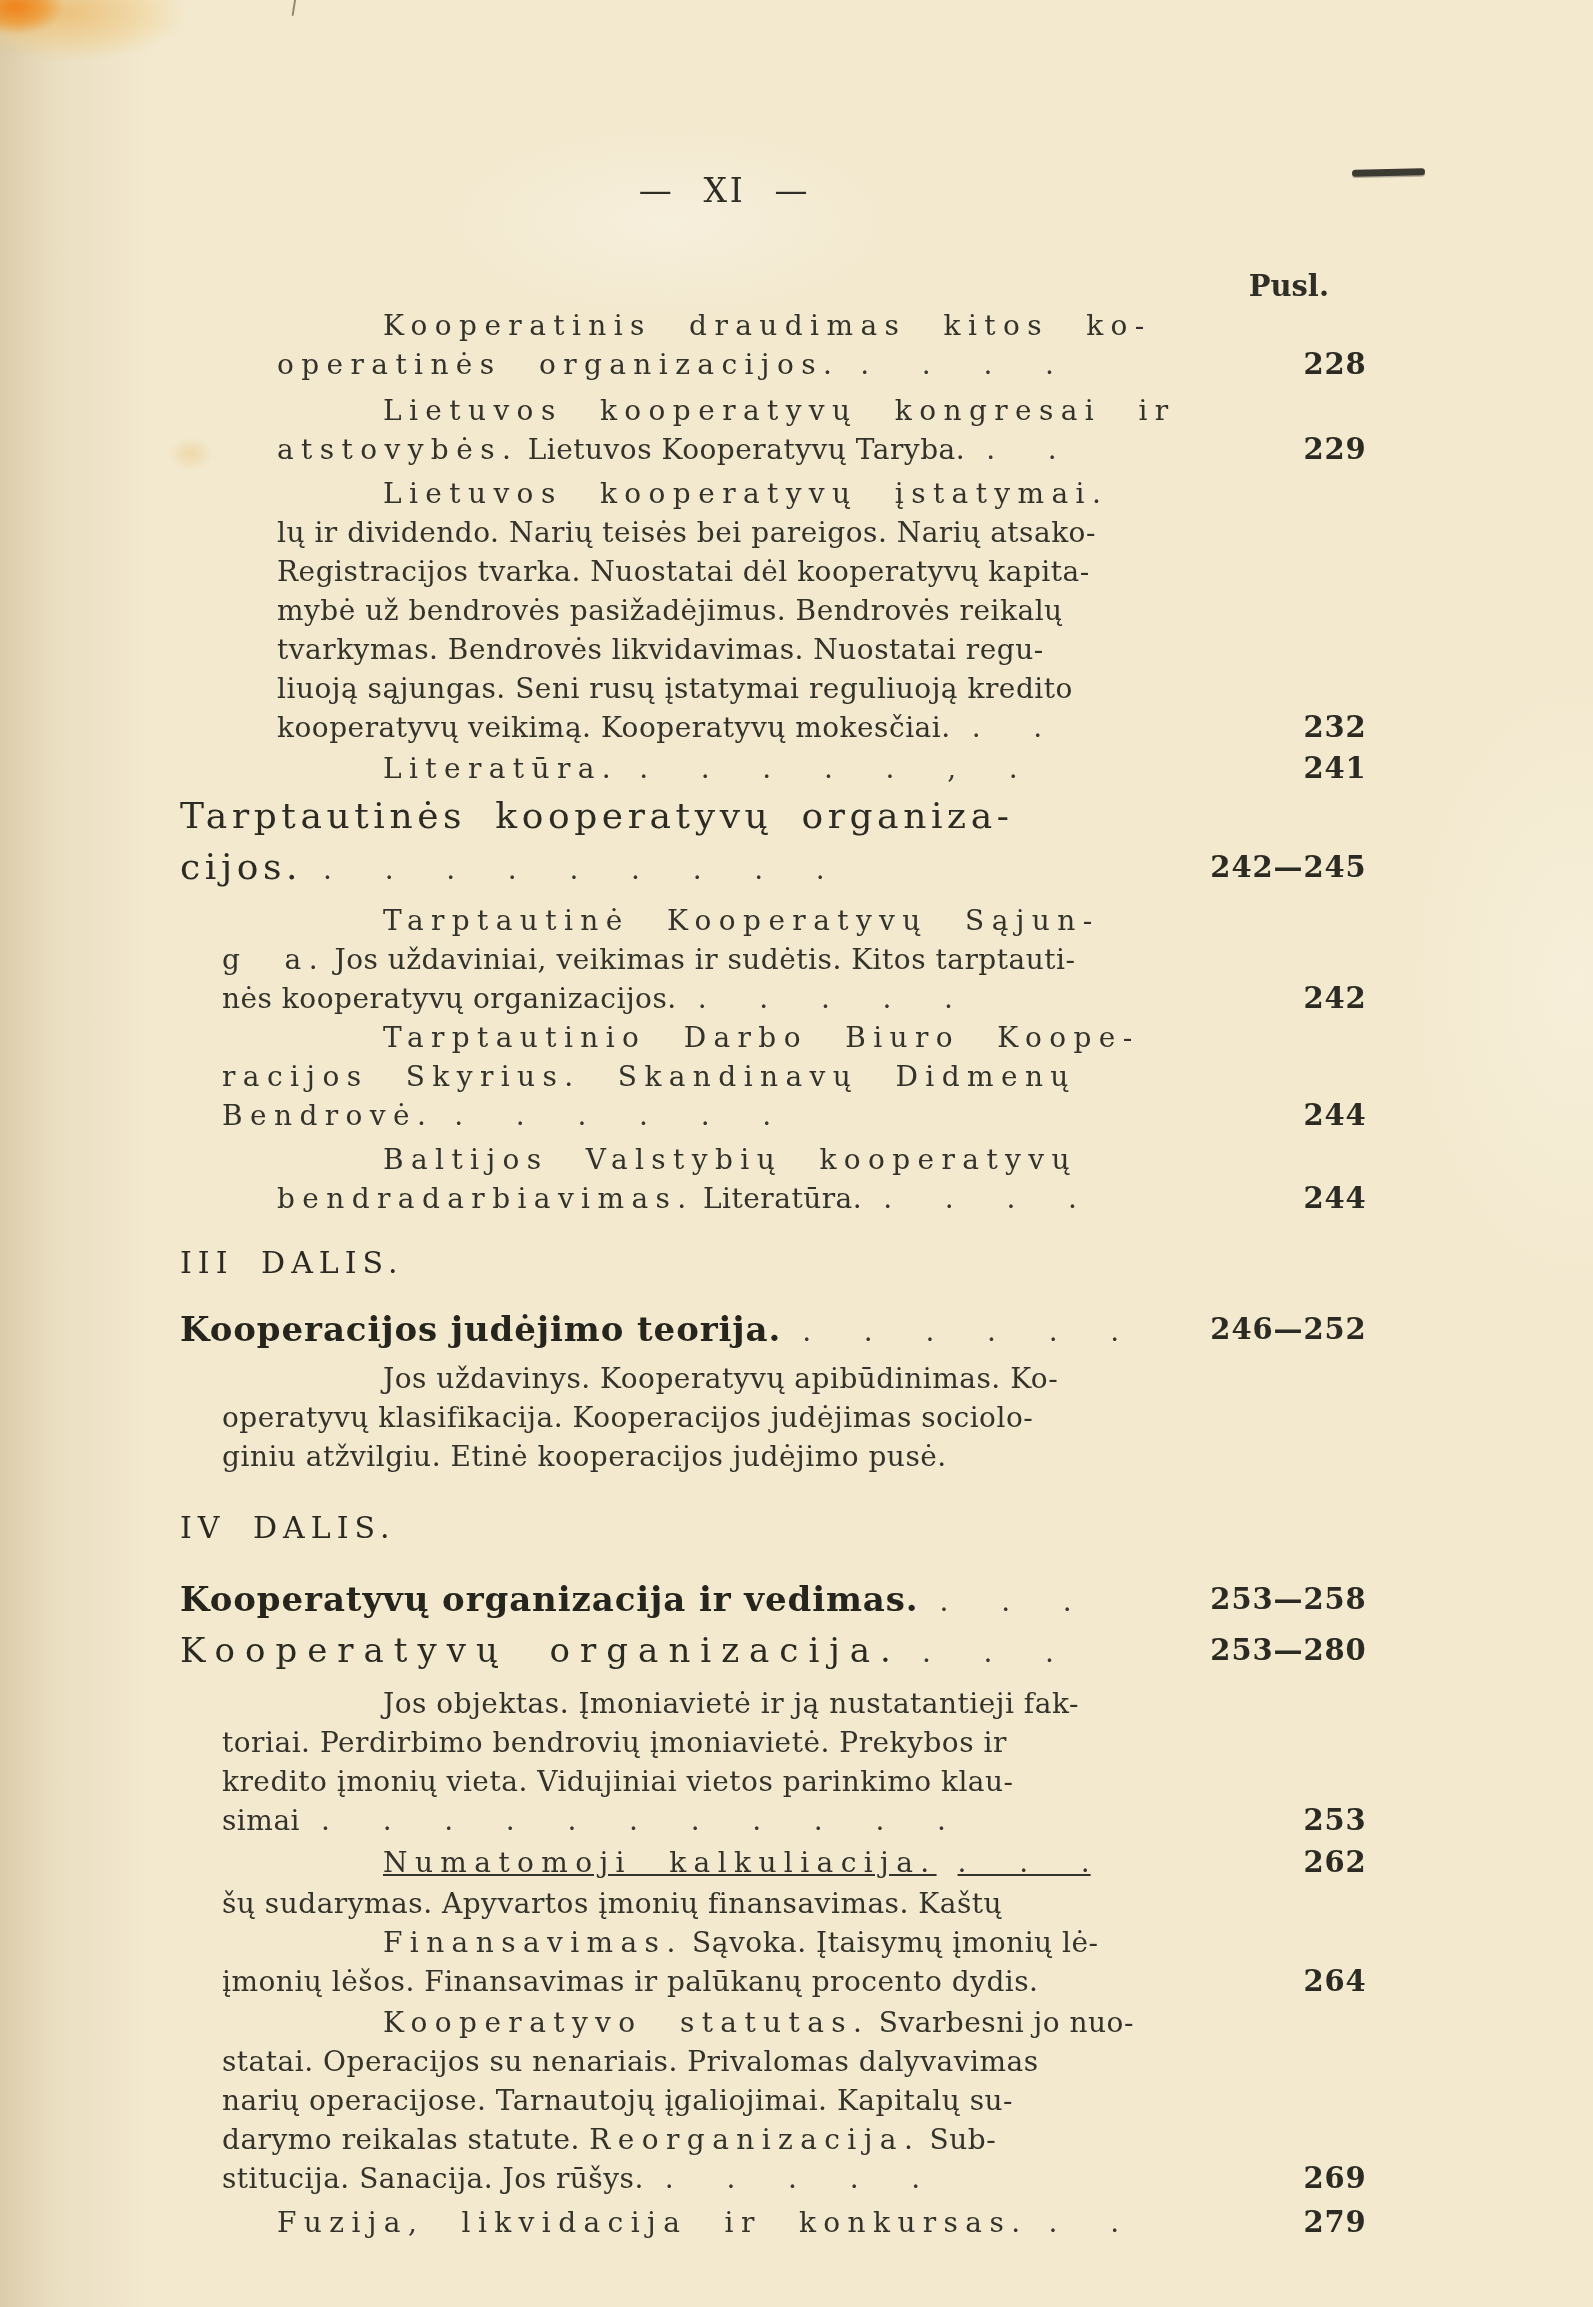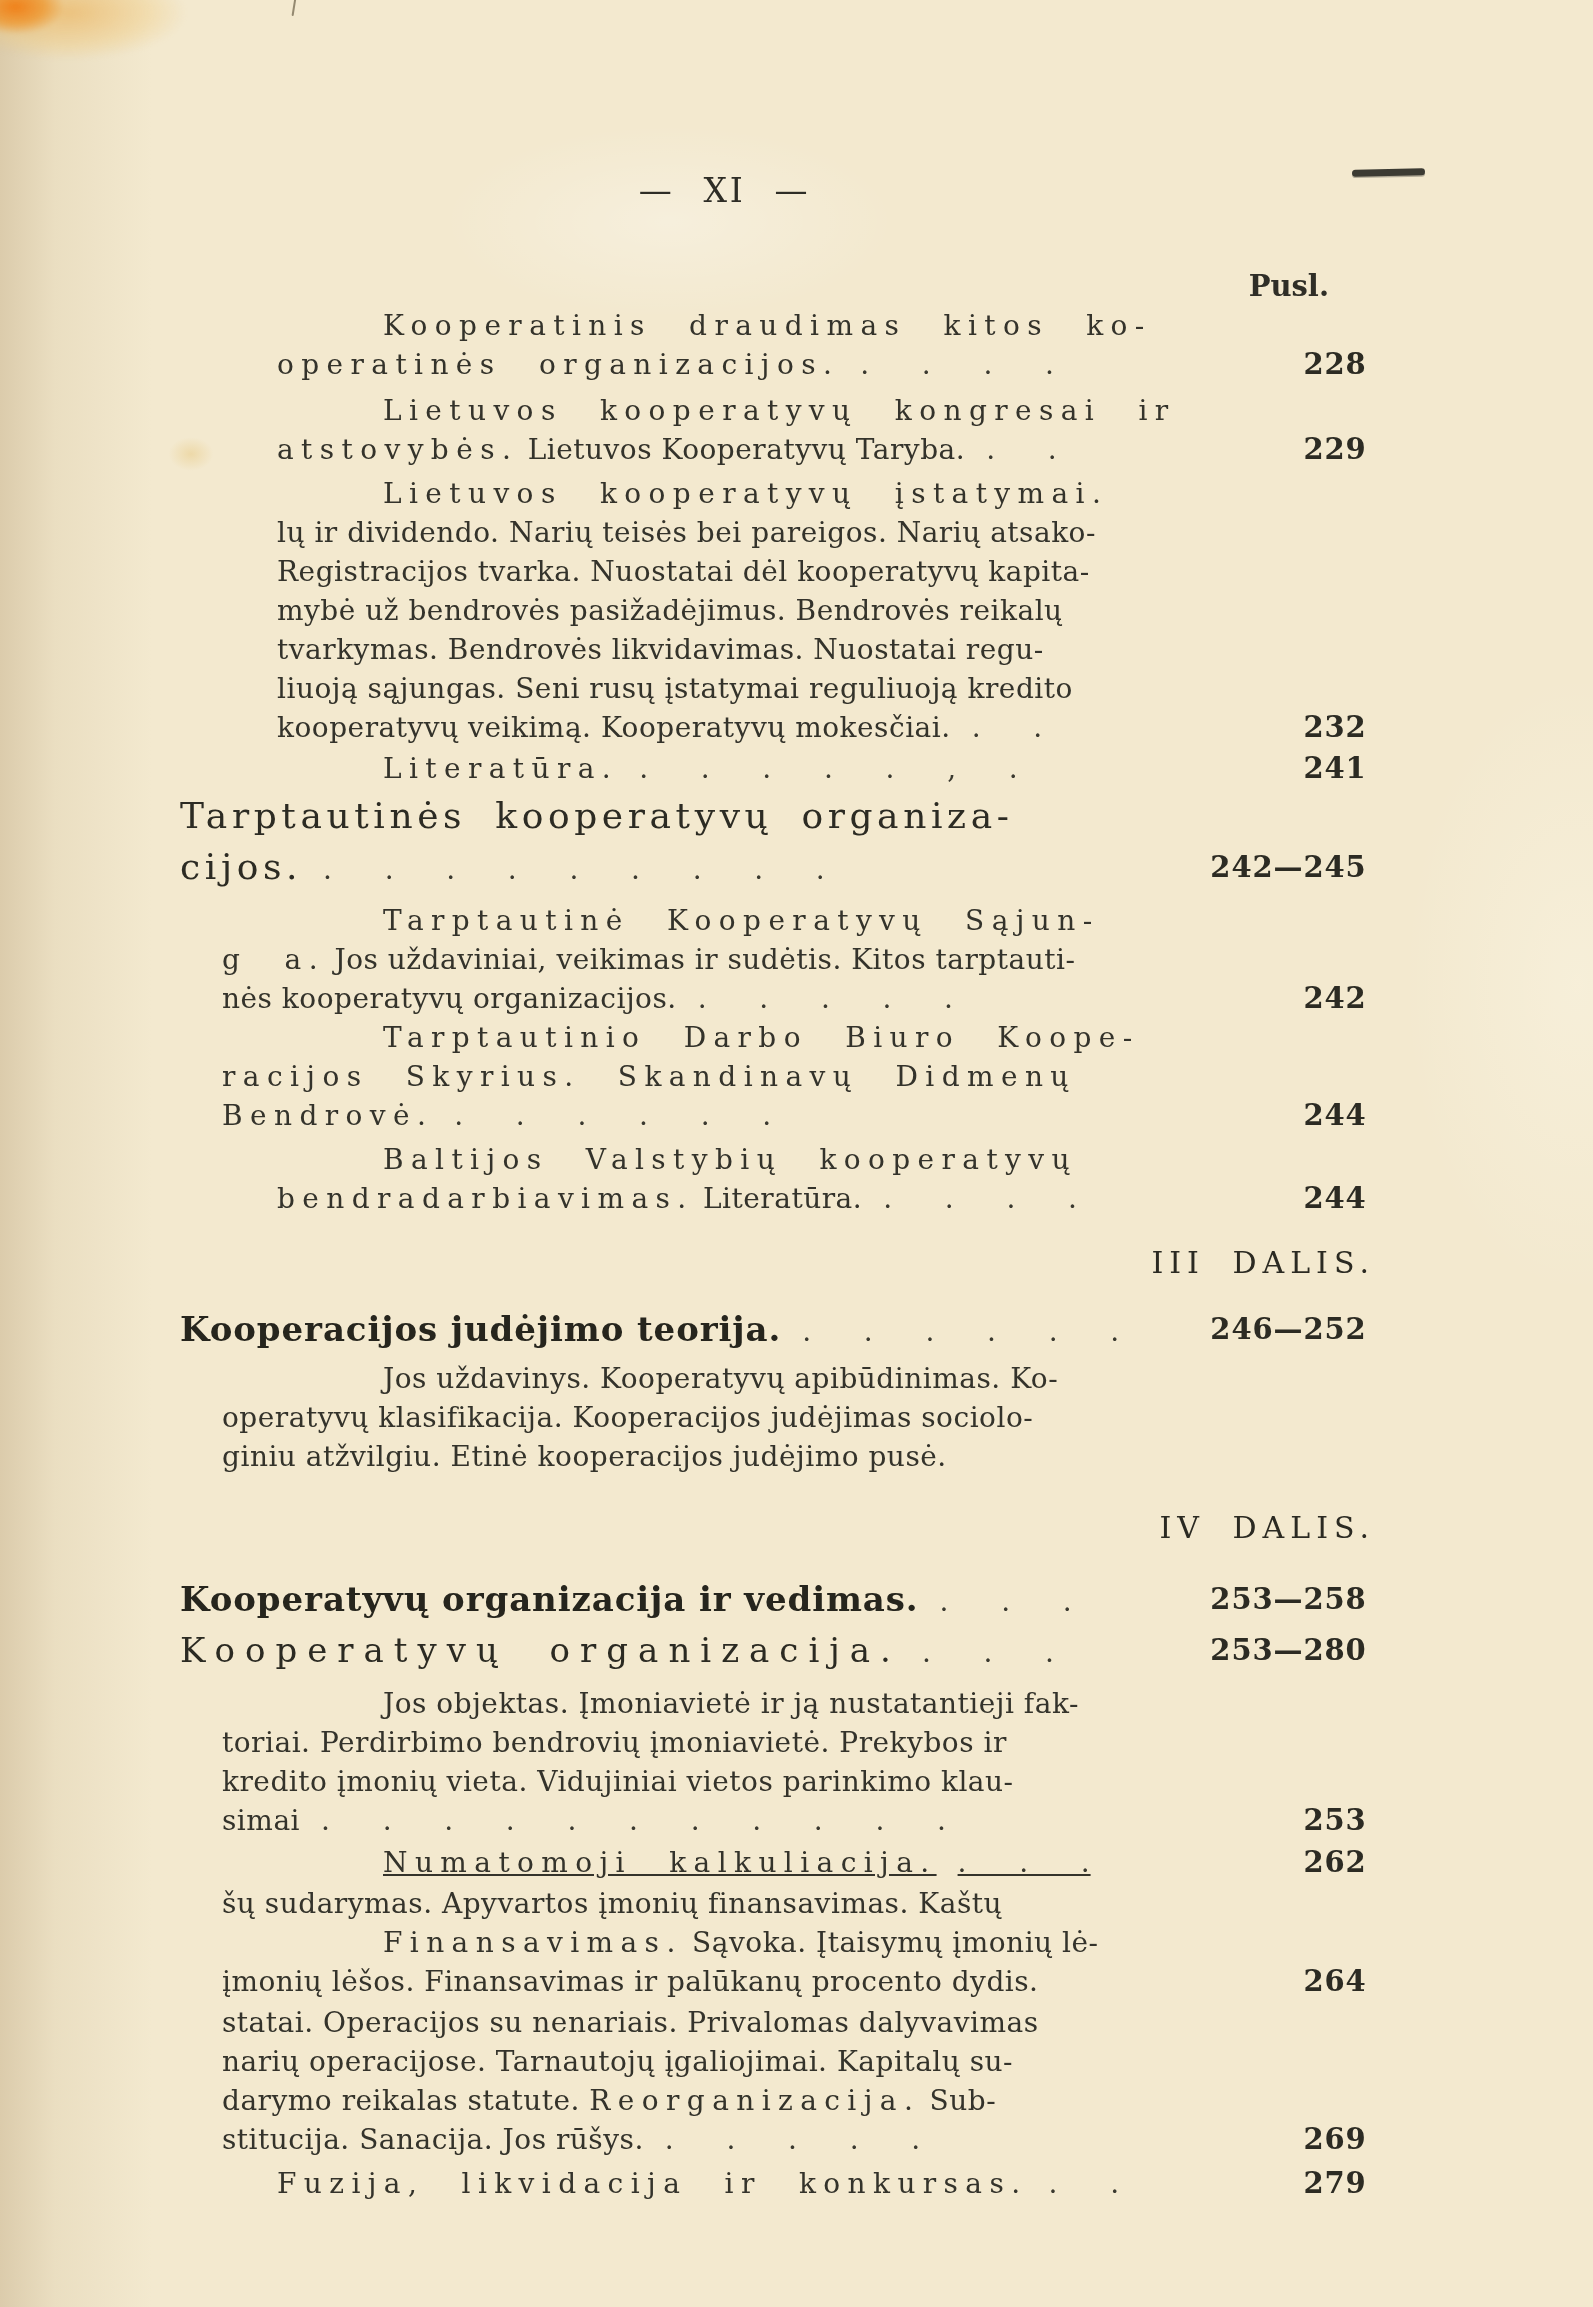--- a/index.html
+++ b/index.html
@@ -55,21 +55,21 @@
   .s-sp{letter-spacing:7.4px;word-spacing:21px;}
   .s-hd{font-size:36px;letter-spacing:4.6px;word-spacing:13px;color:#2c2b23;}
   .s-bold{font-size:34px;font-weight:bold;letter-spacing:0.9px;color:#26251d;}
   .s-hsp{font-size:34px;letter-spacing:10px;word-spacing:21px;color:#2b2a22;}
   .dots{margin-left:21px;word-spacing:42px;letter-spacing:0.9px;color:#3a392f;}
   .pg{
     position:absolute;right:8.3px;top:0;
     font-size:29px;font-weight:bold;letter-spacing:0.9px;color:#2c2b23;
   }
   .part{
-    text-align:right;font-size:30px;letter-spacing:6px;word-spacing:12px;
+    text-align:left;font-size:30px;letter-spacing:6px;word-spacing:12px;
     line-height:39px;min-height:39px;color:#2b2a22;
   }
   
   .b-e2{margin-top:7px;}
   .b-e3{margin-top:4.6px;}
   .b-lit{margin-top:2.3px;}
   .b-htarp{margin-top:4.6px;}
   .b-htarp .line{line-height:48px;min-height:48px;}
   .b-sajunga{margin-top:7px;}
   .b-darbo{margin-top:0;}
@@ -163,20 +163,21 @@
         </div>
         <div class="blk b-numatomoji">
           <div class="line i-deep"><span class="s-sp">Numatomoji kalkuliacija.</span><span class="dots">. . .</span><span class="pg">262</span></div>
         </div>
         <div class="blk b-finans">
           <div class="line i-bodysm"><span class="s-n">šų sudarymas. Apyvartos įmonių finansavimas. Kaštų</span></div>
           <div class="line i-deep"><span class="s-sp">Finansavimas.</span><span class="s-n"> Sąvoka. Įtaisymų įmonių lė-</span></div>
           <div class="line i-bodysm"><span class="s-n">įmonių lėšos. Finansavimas ir palūkanų procento dydis.</span><span class="pg">264</span></div>
         </div>
         <div class="blk b-statutas">
+          <div class="line i-deep"><span class="s-sp">Kooperatyvo statutas.</span><span class="s-n"> Svarbesni jo nuo-</span></div>
           <div class="line i-bodysm"><span class="s-n">statai. Operacijos su nenariais. Privalomas dalyvavimas</span></div>
           <div class="line i-bodysm"><span class="s-n">narių operacijose. Tarnautojų įgaliojimai. Kapitalų su-</span></div>
           <div class="line i-bodysm"><span class="s-n">darymo reikalas statute. </span><span class="s-sp">Reorganizacija.</span><span class="s-n"> Sub-</span></div>
           <div class="line i-bodysm"><span class="s-n">stitucija. Sanacija. Jos rūšys.</span><span class="dots">. . . . .</span><span class="pg">269</span></div>
         </div>
         <div class="blk b-fuzija">
           <div class="line i-body"><span class="s-sp">Fuzija, likvidacija ir konkursas.</span><span class="dots">. .</span><span class="pg">279</span></div>
         </div>
       </div>
   </div>

